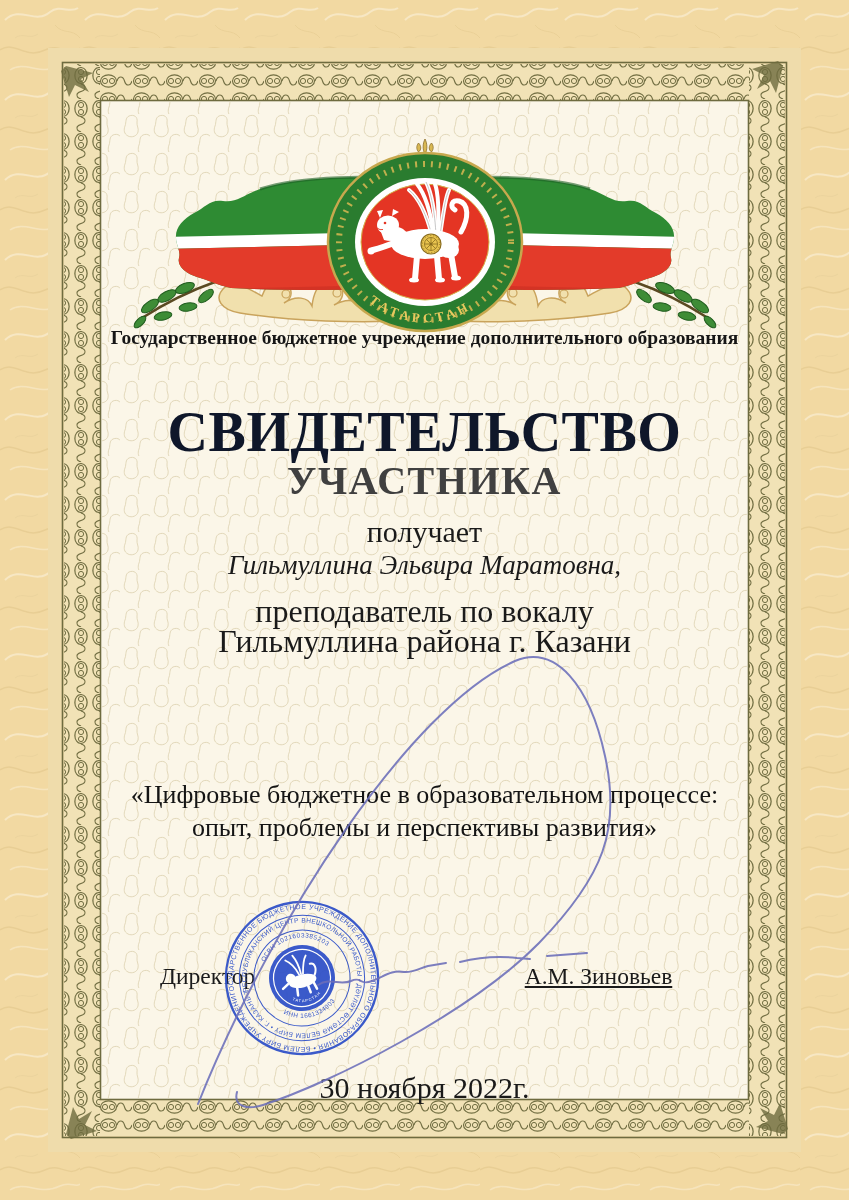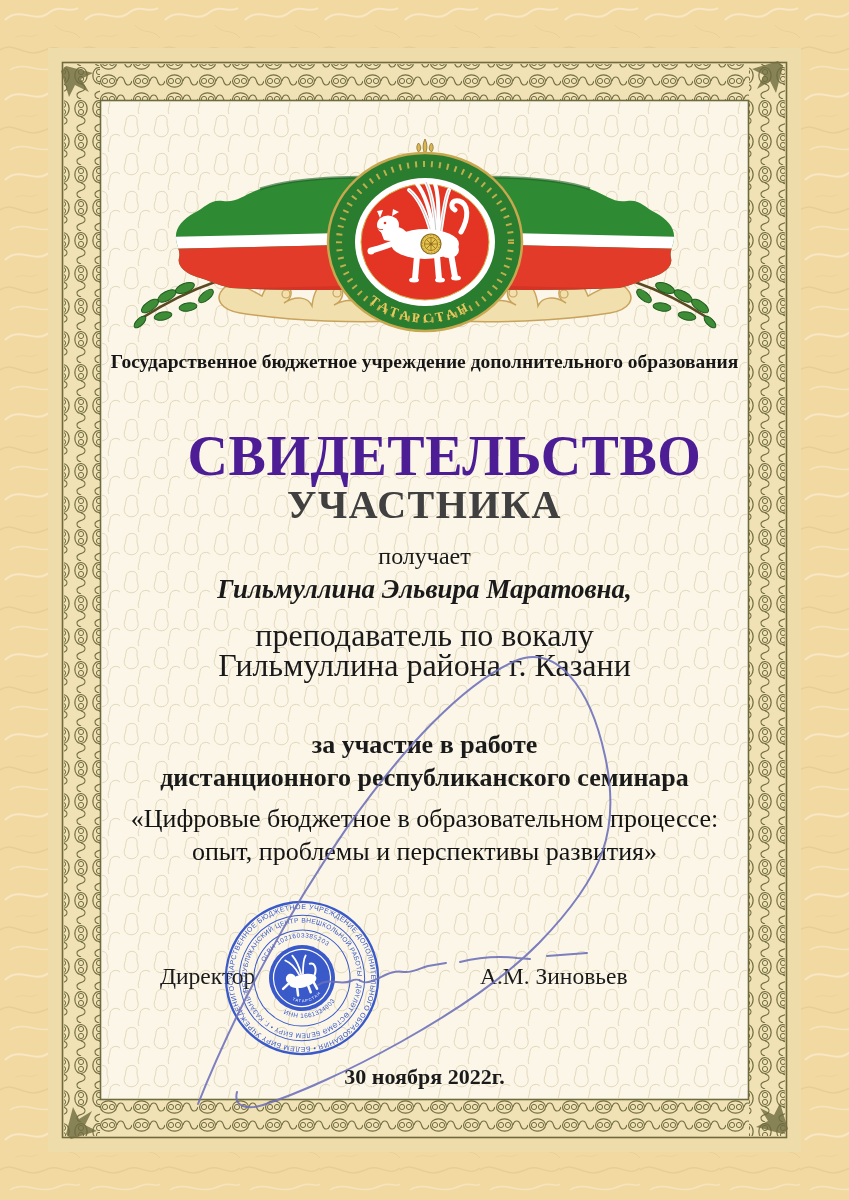--- a/index.html
+++ b/index.html
@@ -2,32 +2,32 @@
 <html><head>
 <meta charset="utf-8">
 <style>
   html,body{margin:0;padding:0;background:#888;}
   .page{
     position:relative;width:849px;height:1200px;overflow:hidden;
     font-family:"Liberation Serif","DejaVu Serif",serif;
     background:#f2d9a2;margin:0 auto;
   }
   .page svg.layer{position:absolute;left:0;top:0;pointer-events:none;}
-  .txt{position:absolute;left:102px;width:645px;text-align:center;color:#1a1a1a;margin-top:24px;}
+  .txt{position:absolute;left:102px;width:645px;text-align:center;color:#1a1a1a;}
   .org-block{top:325px;font-size:19.5px;font-weight:bold;line-height:26.5px;color:#161616;}
-  .cert-title{top:403px;font-size:56px;font-weight:bold;color:#4c1d95;line-height:58px;letter-spacing:.5px;padding-left:20px;}
+  .cert-title{top:403px;font-size:56px;font-weight:bold;color:#0f172a;line-height:58px;letter-spacing:.5px;}
   .cert-subtitle{top:464px;font-size:40px;font-weight:bold;color:#404040;letter-spacing:1.5px;line-height:34px;}
-  .receives{top:518px;font-size:24px;line-height:28px;}
-  .recipient{top:548px;font-size:27px;font-weight:bold;font-style:italic;line-height:34px;}
+  .receives{top:518px;font-size:30px;line-height:28px;}
+  .recipient{top:548px;font-size:27px;font-weight:normal;font-style:italic;line-height:34px;}
   .role-block{top:597px;font-size:32px;line-height:29.5px;}
   .reason-block{top:704px;font-size:26px;font-weight:bold;line-height:33px;}
   .event-block{top:778px;font-size:26px;line-height:33px;color:#141414;}
   .sign-row-role{position:absolute;left:160px;top:963px;font-size:23.5px;color:#1a1a1a;}
-  .sign-row-name{position:absolute;left:480px;top:963px;width:237px;text-align:left;font-size:23.5px;color:#1a1a1a;}
-  .date-line{top:1038px;font-size:22px;font-weight:bold;line-height:30px;}
+  .sign-row-name{position:absolute;left:480px;top:963px;width:237px;text-align:center;font-size:23.5px;color:#1a1a1a;text-decoration:underline;}
+  .date-line{top:1073px;font-size:30px;font-weight:normal;line-height:30px;}
 </style>
 </head>
 <body>
 
 <div class="page">
 
   <svg class="layer" width="849" height="1200" viewBox="0 0 849 1200">
     <defs>
       <pattern id="pMarble" width="80" height="80" patternUnits="userSpaceOnUse">
         <rect width="80" height="80" fill="#f2d9a2"></rect>
@@ -223,24 +223,20 @@
   <div class="txt cert-title">СВИДЕТЕЛЬСТВО</div>
   <div class="txt cert-subtitle">УЧАСТНИКА</div>
   <div class="txt receives">получает</div>
   <div class="txt recipient">Гильмуллина Эльвира Маратовна,</div>
 
   <div class="txt role-block">
     <div>преподаватель по вокалу</div>
     <div>Гильмуллина района г. Казани</div>
   </div>
 
-  <div class="txt reason-block">
-    <div>за участие в работе</div>
-    <div>дистанционного республиканского семинара</div>
-  </div>
 
   <div class="txt event-block">
     <div>«Цифровые бюджетное в образовательном процессе:</div>
     <div>опыт, проблемы и перспективы развития»</div>
   </div>
 
   <div class="sign-row-role">Директор</div>
   <div class="sign-row-name">А.М. Зиновьев</div>
   <div class="txt date-line">30 ноября 2022г.</div>
 

